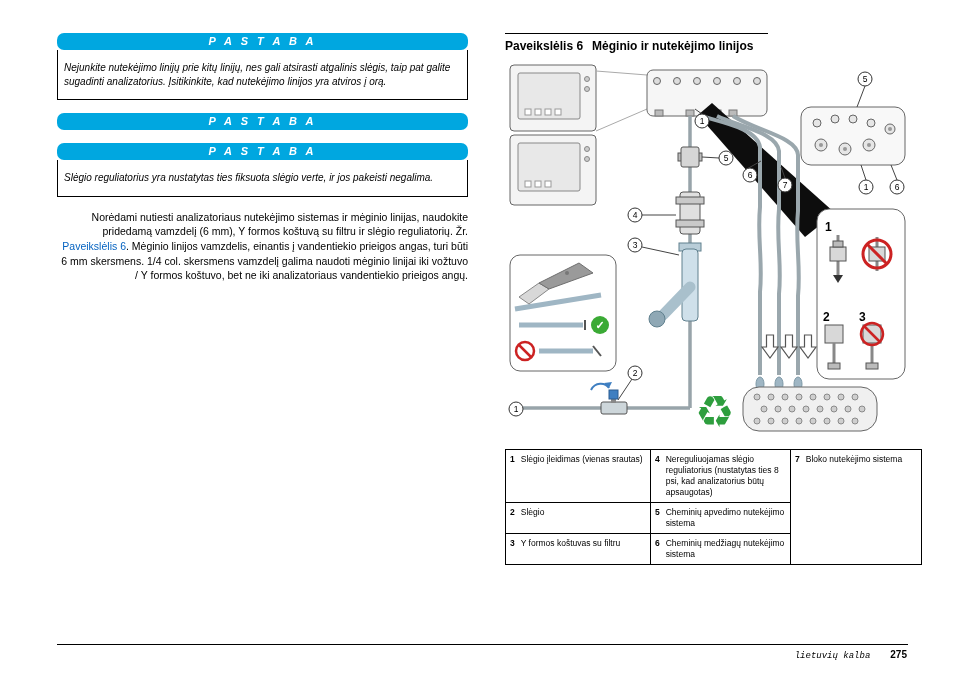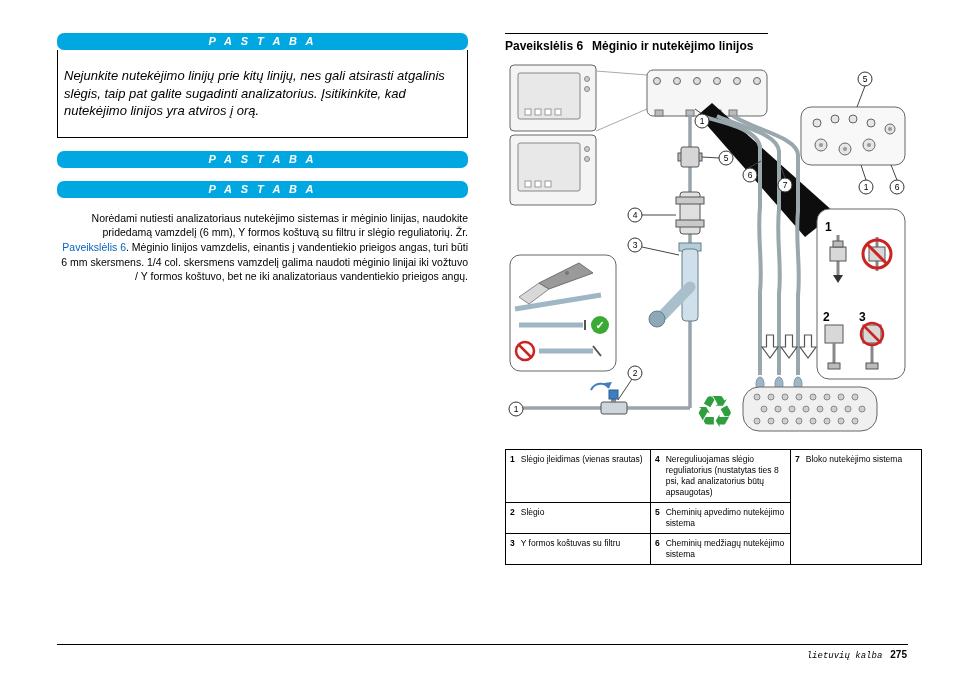--- a/index.html
+++ b/index.html
@@ -8,60 +8,61 @@
     font-family:"Liberation Sans", sans-serif;overflow:hidden;
   }
   
   .left-col{position:absolute;left:57px;top:33px;width:411px;}
   .notice{margin-bottom:13px;}
   .notice-hdr{
     background:#00A7E0;color:#fff;text-align:center;font-weight:bold;font-style:italic;
     font-size:11px;letter-spacing:3px;padding:2px 0 3px 0;border-radius:7px;
   }
   .notice-body{
-    border:1px solid #000;border-top:none;font-size:13px;font-style:italic;
-    line-height:1.35;padding:17px 6px;
+    border:1px solid #000;border-top:none;font-size:10px;font-style:italic;
+    line-height:1.35;padding:11px 6px;
   }
   .para{font-size:10.5px;line-height:1.4;margin-top:11px;text-align:right;}
   .link{color:#0563C1;cursor:pointer;}
   
   .right-col{position:absolute;left:505px;top:33px;width:403px;}
   .fig-rule{border-top:1.5px solid #000;width:263px;height:0;}
   .fig-title{font-size:12px;font-weight:bold;margin:5px 0 4px 0;}
   .fig-title .t2{margin-left:9px;}
   svg.diagram{display:block;}
   
   table.legend{border-collapse:collapse;width:403px;margin-top:4px;font-size:8.5px;table-layout:fixed;}
   table.legend td{border:1px solid #000;vertical-align:top;padding:4px 4px;}
   td.cA{width:136px;} td.cB{width:131px;} td.cC{width:122px;}
   .cell{display:flex;gap:6px;}
   .num{font-weight:bold;}
   .lbl{flex:1;line-height:1.3;}
   
   .footer-rule{position:absolute;left:57px;width:851px;top:644px;border-top:1px solid #000;}
   .footer{position:absolute;top:649px;right:47px;font-size:9px;white-space:nowrap;}
   .footer .lang{font-style:italic;font-family:Liberation Mono, monospace;}
-  .footer .pg{font-weight:bold;font-size:10px;margin-left:8px;font-style:normal;text-align:center;}
+  .footer .pg{font-weight:bold;font-size:10px;margin-left:20px;font-style:normal;text-align:center;}
 </style>
 </head>
 <body>
 
 <div class="left-col">
 
   <div class="notice">
     <div class="notice-hdr">P A S T A B A</div>
     <div class="notice-body">Nejunkite nutekėjimo linijų prie kitų linijų, nes gali atsirasti atgalinis slėgis, taip pat galite sugadinti analizatorius. Įsitikinkite, kad nutekėjimo linijos yra atviros į orą.</div>
   </div>
 
   <div class="notice">
     <div class="notice-hdr">P A S T A B A</div>
   </div>
 
   <div class="notice">
     <div class="notice-hdr">P A S T A B A</div>
+    <div class="notice-body">Slėgio reguliatorius yra nustatytas ties fiksuota slėgio verte, ir jos pakeisti negalima.</div>
   </div>
 
   <div class="para"><span>Norėdami nutiesti analizatoriaus nutekėjimo sistemas ir mėginio linijas, naudokite pridedamą vamzdelį (6 mm), Y formos koštuvą su filtru ir slėgio reguliatorių. Žr. </span><span class="link">Paveikslėlis 6</span><span>. Mėginio linijos vamzdelis, einantis į vandentiekio prieigos angas, turi būti 6 mm skersmens. 1/4 col. skersmens vamzdelį galima naudoti mėginio linijai iki vožtuvo / Y formos koštuvo, bet ne iki analizatoriaus vandentiekio prieigos angų.</span></div>
 </div>
 
 <div class="right-col">
   <div class="fig-rule"></div>
   <div class="fig-title">
     <span class="t1">Paveikslėlis 6</span><span class="t2">Mėginio ir nutekėjimo linijos</span>
   </div>

